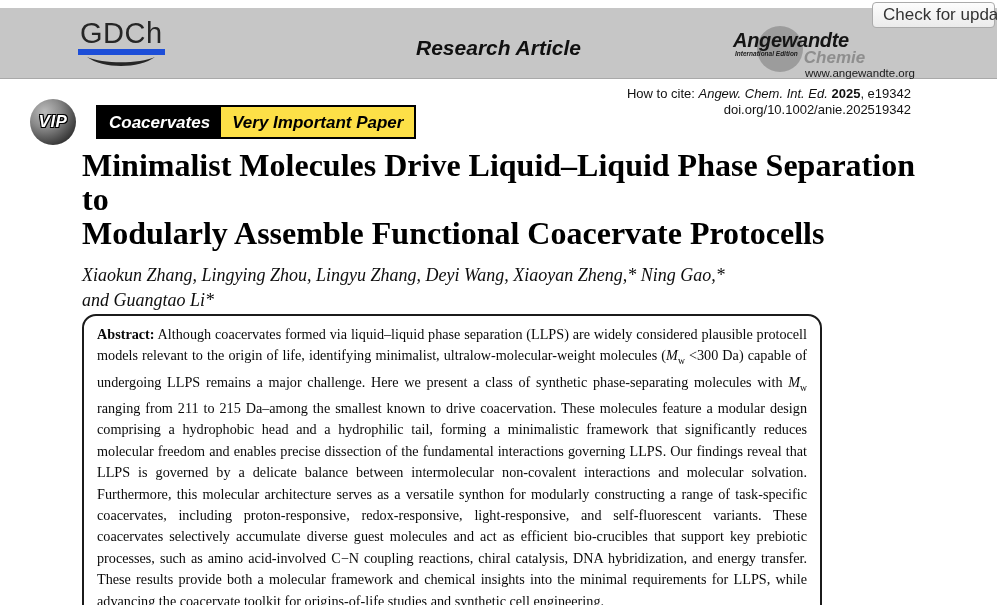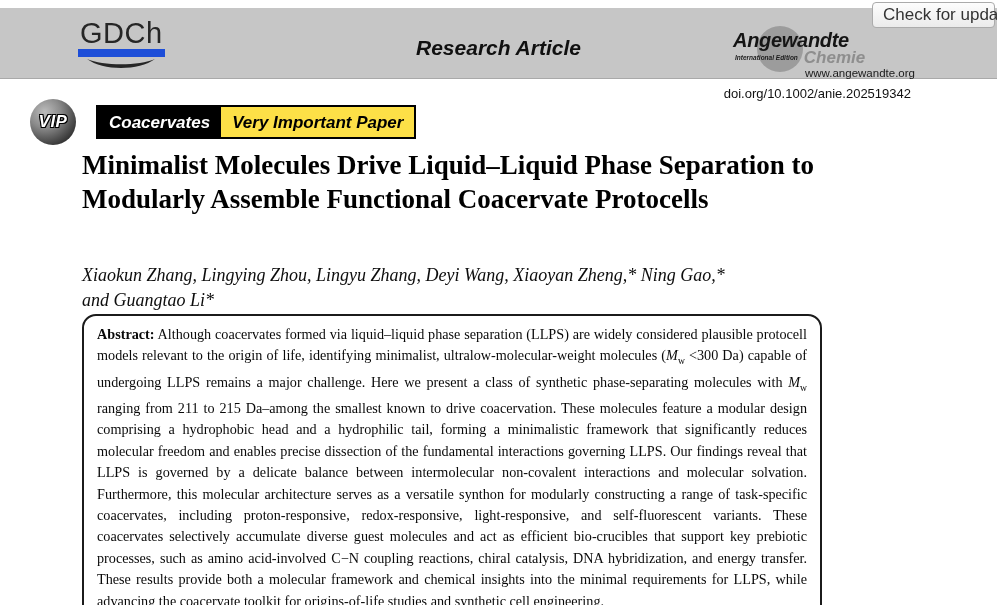--- a/index.html
+++ b/index.html
@@ -5,32 +5,32 @@
   html,body{margin:0;padding:0;background:#fff;}
   .page{position:relative;width:997px;height:605px;background:#fff;overflow:hidden;
         font-family:"Liberation Sans",sans-serif;}
 
   
   .header-band{position:absolute;left:0;top:8px;width:997px;height:70px;
                background:#c6c6c6;border-bottom:1px solid #a9a9a9;}
   .gdch{position:absolute;left:78px;top:10px;text-align:center;}
   .gdch-text{display:inline-block;font-family:"Liberation Sans",sans-serif;
              font-size:29px;font-weight:400;color:#262626;letter-spacing:0.5px;
-             border-bottom:8px solid #1d4ed8;padding:0 2px 1px 2px;line-height:1.05;}
+             border-bottom:6px solid #1d4ed8;padding:0 2px 1px 2px;line-height:1.05;}
   .gdch-swoosh{display:block;margin:1px auto 0 auto;}
 
   .section-label{position:absolute;left:0;right:0;top:28px;text-align:center;
                  font-style:italic;font-weight:700;font-size:21px;color:#101010;}
 
   .angewandte{position:absolute;left:733px;top:22px;width:210px;}
   .ang-circle{position:absolute;left:24px;top:-4px;width:46px;height:46px;
               border-radius:50%;background:#9c9c9c;z-index:0;}
   .ang-name{position:relative;z-index:1;font-style:italic;font-weight:800;
             font-size:20px;color:#151515;letter-spacing:-0.3px;line-height:20px;}
-  .ang-row{position:relative;z-index:1;display:flex;align-items:center;margin-top:0;}
+  .ang-row{position:relative;z-index:1;display:flex;align-items:flex-start;margin-top:0;}
   .ang-edition{font-style:italic;font-weight:700;font-size:6.5px;color:#1a1a1a;
                padding-left:2px;line-height:8px;}
   .ang-chemie{font-style:italic;font-weight:700;font-size:17px;color:#8e8e8e;
               margin-left:6px;line-height:15px;}
   .ang-site{position:relative;z-index:1;font-size:11.5px;color:#1a1a1a;
             margin:2px 0 0 72px;}
 
   
   .check-updates{position:absolute;left:872px;top:2px;width:123px;height:26px;
                  background:linear-gradient(#fdfdfd,#ebebeb);border:1px solid #ababab;
@@ -54,21 +54,21 @@
   .paper-flags{display:flex;border:2px solid #000;height:34px;box-sizing:border-box;
                align-items:stretch;background:#fff;}
   .flag-topic{background:#000;color:#fff;padding:2px 11px 0 11px;
               font-style:italic;font-weight:700;font-size:17px;line-height:28px;}
   .flag-vip{background:#fde047;color:#000;padding:2px 11px 0 11px;
             font-style:italic;font-weight:700;font-size:17px;line-height:28px;}
 
   
   .title{position:absolute;left:82px;top:148px;margin:0;width:860px;
          font-family:"Liberation Serif",serif;font-weight:700;
-         font-size:27px;line-height:34px;color:#000;}
+         font-size:32px;line-height:34px;color:#000;}
   .authors{position:absolute;left:82px;top:231px;width:860px;
            font-family:"Liberation Serif",serif;font-style:italic;
            font-size:18px;line-height:25px;color:#0d0d0d;margin-top:32px;}
 
   
   .abstract-box{position:absolute;left:82px;top:314px;width:740px;box-sizing:border-box;
                 border:2px solid #1b1b1b;border-radius:14px;background:#fff;
                 padding:8px 13px 10px 13px;}
   .abstract-text{margin:0;font-family:"Liberation Serif",serif;font-size:14.2px;
                  line-height:21.4px;text-align:justify;color:#090909;}
@@ -108,20 +108,21 @@
     <svg width="20" height="20" viewBox="0 0 24 24">
       <path d="M12,2.9 A9.1,9.1 0 0 0 12,21.1" fill="none" stroke="#f2c21c" stroke-width="2.6"></path>
       <path d="M12,21.1 A9.1,9.1 0 0 0 12,2.9" fill="none" stroke="#2fb4c6" stroke-width="2.6"></path>
       <circle cx="12" cy="12" r="7.6" fill="#ffffff"></circle>
       <path d="M8.7,6.2 h6.6 c0.4,0 0.7,0.3 0.7,0.7 v10.6 l-4,-2.9 l-4,2.9 v-10.6 c0,-0.4 0.3,-0.7 0.7,-0.7 z" fill="#e23b3b"></path>
     </svg>
     <span>Check for updates</span>
   </div>
 
   <div class="citation">
+    <div class="cite-line"><span class="seg-n">How to cite: </span><span class="seg-i">Angew. Chem. Int. Ed.</span><span class="seg-n"> </span><span class="seg-b">2025</span><span class="seg-n">, e19342</span></div>
     <div class="cite-doi">doi.org/10.1002/anie.202519342</div>
   </div>
 
   <div class="badges">
     <div class="vip-sphere">
       <span>VIP</span>
     </div>
     <div class="paper-flags">
       <span class="flag-topic">Coacervates</span>
       <span class="flag-vip">Very Important Paper</span>

